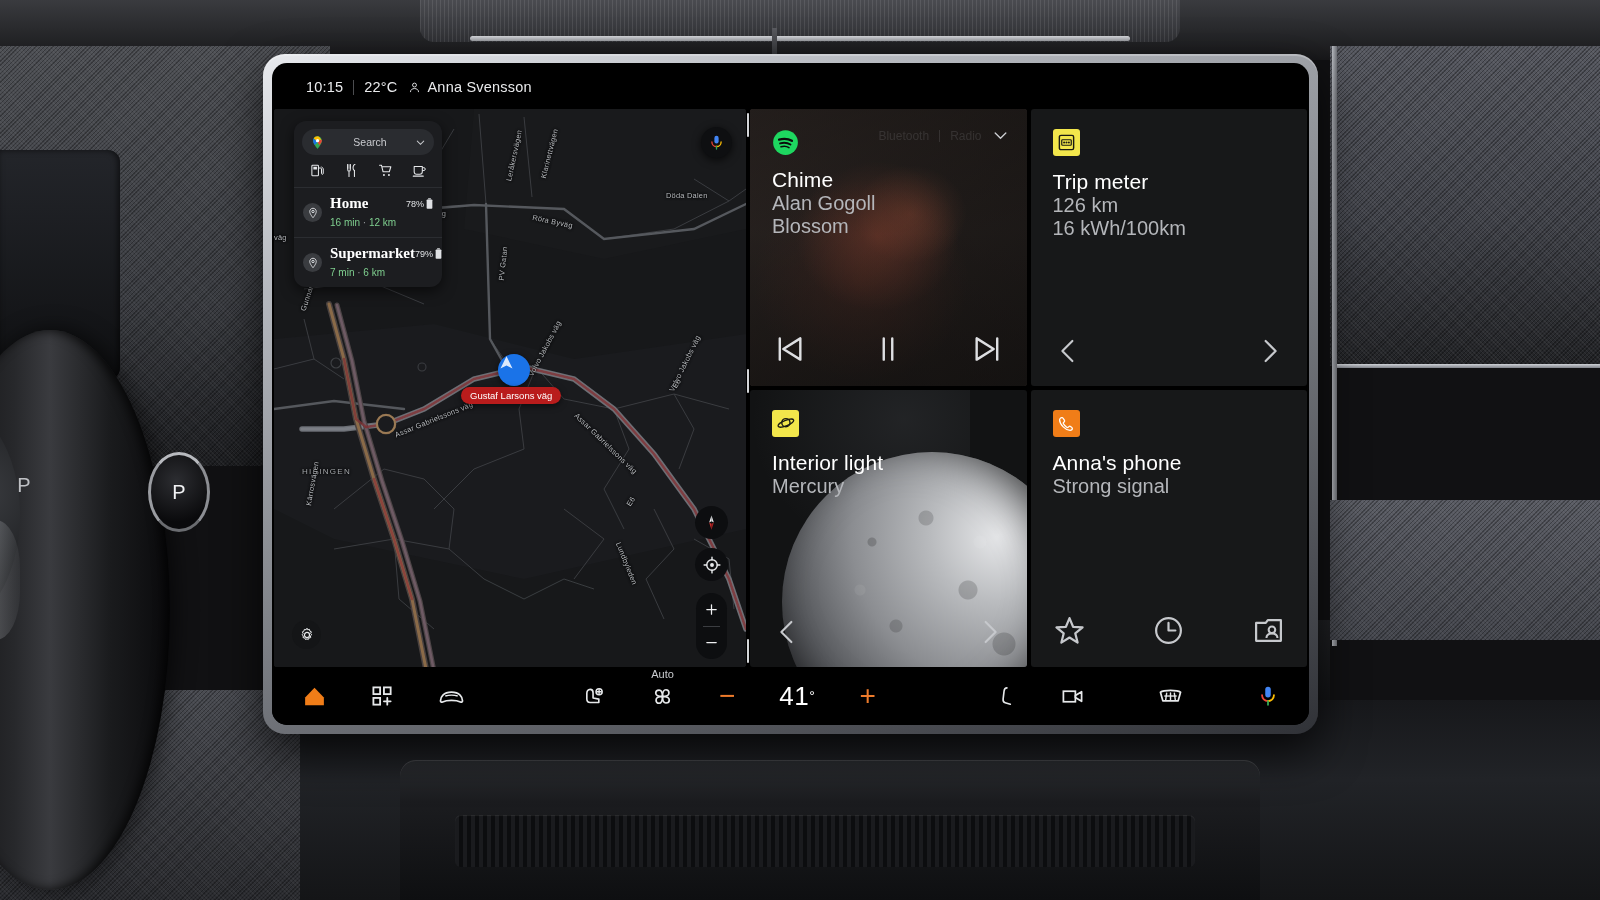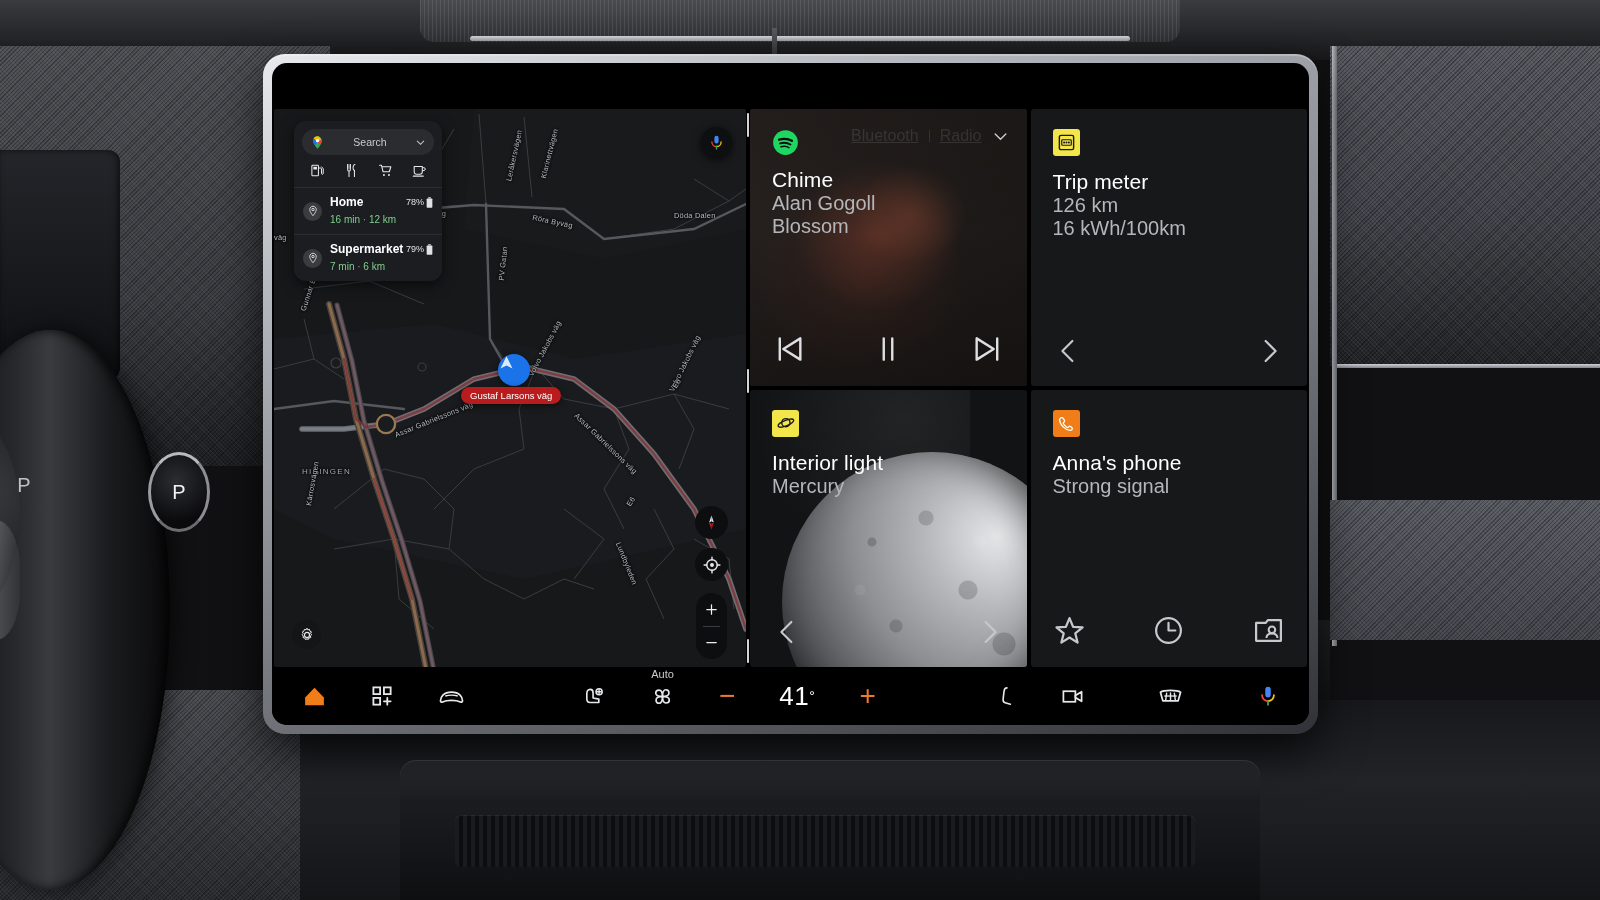--- a/index.html
+++ b/index.html
@@ -197,21 +197,21 @@
   .dest-item {
     display: flex; align-items: center; gap: 8px; padding: 7px 9px;
     border-top: 1px solid #2b2d31;
   }
   .dest-ico {
     width: 19px; height: 19px; flex: 0 0 19px; border-radius: 50%;
     background: #3a3c40; display: flex; align-items: center; justify-content: center;
   }
   .dest-body { flex: 1; min-width: 0; }
   .dest-top { display: flex; align-items: center; justify-content: space-between; }
-  .dest-name { color: #fff; font-size: 12px; font-weight: bold; }
+  .dest-name { color: #fff; font-size: 15px; font-weight: bold; font-family: Liberation Serif, serif; }
   .dest-batt { display: flex; align-items: center; gap: 2px; color: #dfe1e4; font-size: 9px; }
   .dest-sub { color: #7fcf8f; font-size: 10px; margin-top: 1px; }
   .dest-sub .dot { color: #9a9da1; }
 
   
   .mic-btn {
     position: absolute; right: 14px; top: 18px; width: 31px; height: 31px;
     border-radius: 50%; background: #0e0f11; display: flex; align-items: center; justify-content: center;
     box-shadow: 0 2px 8px rgba(0,0,0,.7);
   }
@@ -285,21 +285,21 @@
       radial-gradient(ellipse 120px 110px at 46% 46%, rgba(154,74,54,.55), transparent 68%),
       radial-gradient(ellipse 80px 70px at 58% 38%, rgba(184,96,66,.38), transparent 70%),
       radial-gradient(ellipse 150px 140px at 40% 62%, rgba(96,48,38,.45), transparent 72%),
       linear-gradient(135deg, #332b28 0%, #241f1d 55%, #1b1817 100%);
   }
   .media-scrim { position: absolute; inset: 0; background: linear-gradient(180deg, rgba(15,13,12,.45), rgba(15,13,12,.25) 45%, rgba(15,13,12,.55)); }
   .spotify-ico { position: relative; width: 27px; height: 27px; margin-bottom: 12px; }
   .media-top-right {
     position: absolute; right: 18px; top: 18px; display: flex; align-items: center; gap: 10px;
   }
-  .faint-label { color: rgba(200,200,204,.14); font-size: 16px; white-space: nowrap; text-decoration: underline; }
+  .faint-label { color: rgba(200,200,204,.14); font-size: 12px; white-space: nowrap; }
   .faint-sep { width: 1px; height: 12px; background: rgba(200,200,204,.14); }
 
   
   .planet-card { background: #121314; }
   .planet {
     position: absolute; right: -55px; bottom: -85px; width: 300px; height: 300px;
     border-radius: 50%;
     background:
       radial-gradient(circle at 72% 28%, #e6e7e9 0%, #b9bbbe 22%, #8b8d91 48%, #55575b 70%, #2a2b2e 88%, #141516 100%);
     box-shadow: inset -22px -14px 48px rgba(0,0,0,.75);
@@ -366,20 +366,32 @@
   <div class="cluster-hint"></div>
   <div class="wheel-rim"></div>
   <div class="wheel-hub"></div>
   <div class="wheel-chrome"></div>
   <div class="park-ghost">P</div>
   <div class="park-btn">P</div>
 
   <div class="display-bezel">
   <div class="display">
 
+    <div class="statusbar">
+      <span>10:15</span>
+      <span class="sb-sep"></span>
+      <span>22°C</span>
+      <span class="sb-user">
+        <svg viewBox="0 0 24 24" width="13" height="13">
+          <circle cx="12" cy="7.5" r="3.6" fill="none" stroke="#e9eaec" stroke-width="1.7"></circle>
+          <path d="M4.5 20.5c0-4.2 3.4-6.6 7.5-6.6s7.5 2.4 7.5 6.6" fill="none" stroke="#e9eaec" stroke-width="1.7"></path>
+        </svg>
+        <span>Anna Svensson</span>
+      </span>
+    </div>
     <div class="drag-handle"></div>
 
     <div class="panels">
 
       <div class="map-panel">
         <div class="map-canvas">
           <svg viewBox="0 0 472 576" preserveAspectRatio="none">
             <rect width="472" height="576" fill="#17181a"></rect>
 
             <path d="M0 230 L160 215 L300 250 L472 225 L472 420 L250 470 L60 430 L0 400Z" fill="#1a1b1e"></path>
@@ -443,21 +455,21 @@
 
             <circle cx="62" cy="254" r="5" fill="none" stroke="#3e4044" stroke-width="1.2"></circle>
             <circle cx="96" cy="60" r="4.5" fill="none" stroke="#3a3c40" stroke-width="1.1"></circle>
             <circle cx="148" cy="258" r="4" fill="none" stroke="#3a3c40" stroke-width="1.1"></circle>
           </svg>
 
           <div class="mlabel" style="left:214px;top:42px;transform:rotate(-78deg);">Leråkersvägen</div>
           <div class="mlabel" style="left:250px;top:40px;transform:rotate(-76deg);">Klarinettvägen</div>
           <div class="mlabel" style="left:131px;top:100px;">Röra Byväg</div>
           <div class="mlabel" style="left:258px;top:108px;transform:rotate(12deg);">Röra Byväg</div>
-          <div class="mlabel" style="left:400px;top:82px;margin-top:20px;">Döda Dalen</div>
+          <div class="mlabel" style="left:392px;top:82px;">Döda Dalen</div>
           <div class="mlabel" style="left:212px;top:150px;transform:rotate(-84deg);">PV Gatan</div>
           <div class="mlabel" style="left:2px;top:160px;transform:rotate(-72deg);">Gunnar Engellaus väg</div>
           <div class="mlabel" style="left:240px;top:235px;transform:rotate(-62deg);">Volvo Jakobs väg</div>
           <div class="mlabel" style="left:380px;top:250px;transform:rotate(-64deg);">Volvo Jakobs väg</div>
           <div class="mlabel" style="left:118px;top:306px;transform:rotate(-22deg);">Assar Gabrielssons väg</div>
           <div class="mlabel" style="left:290px;top:330px;transform:rotate(44deg);">Assar Gabrielssons väg</div>
           <div class="mlabel big" style="left:28px;top:358px;">HISINGEN</div>
           <div class="mlabel" style="left:16px;top:370px;transform:rotate(-80deg);">Kärrosvägen</div>
           <div class="mlabel" style="left:330px;top:450px;transform:rotate(68deg);">Lundbyleden</div>
           <div class="mlabel" style="left:0px;top:124px;">väg</div>

